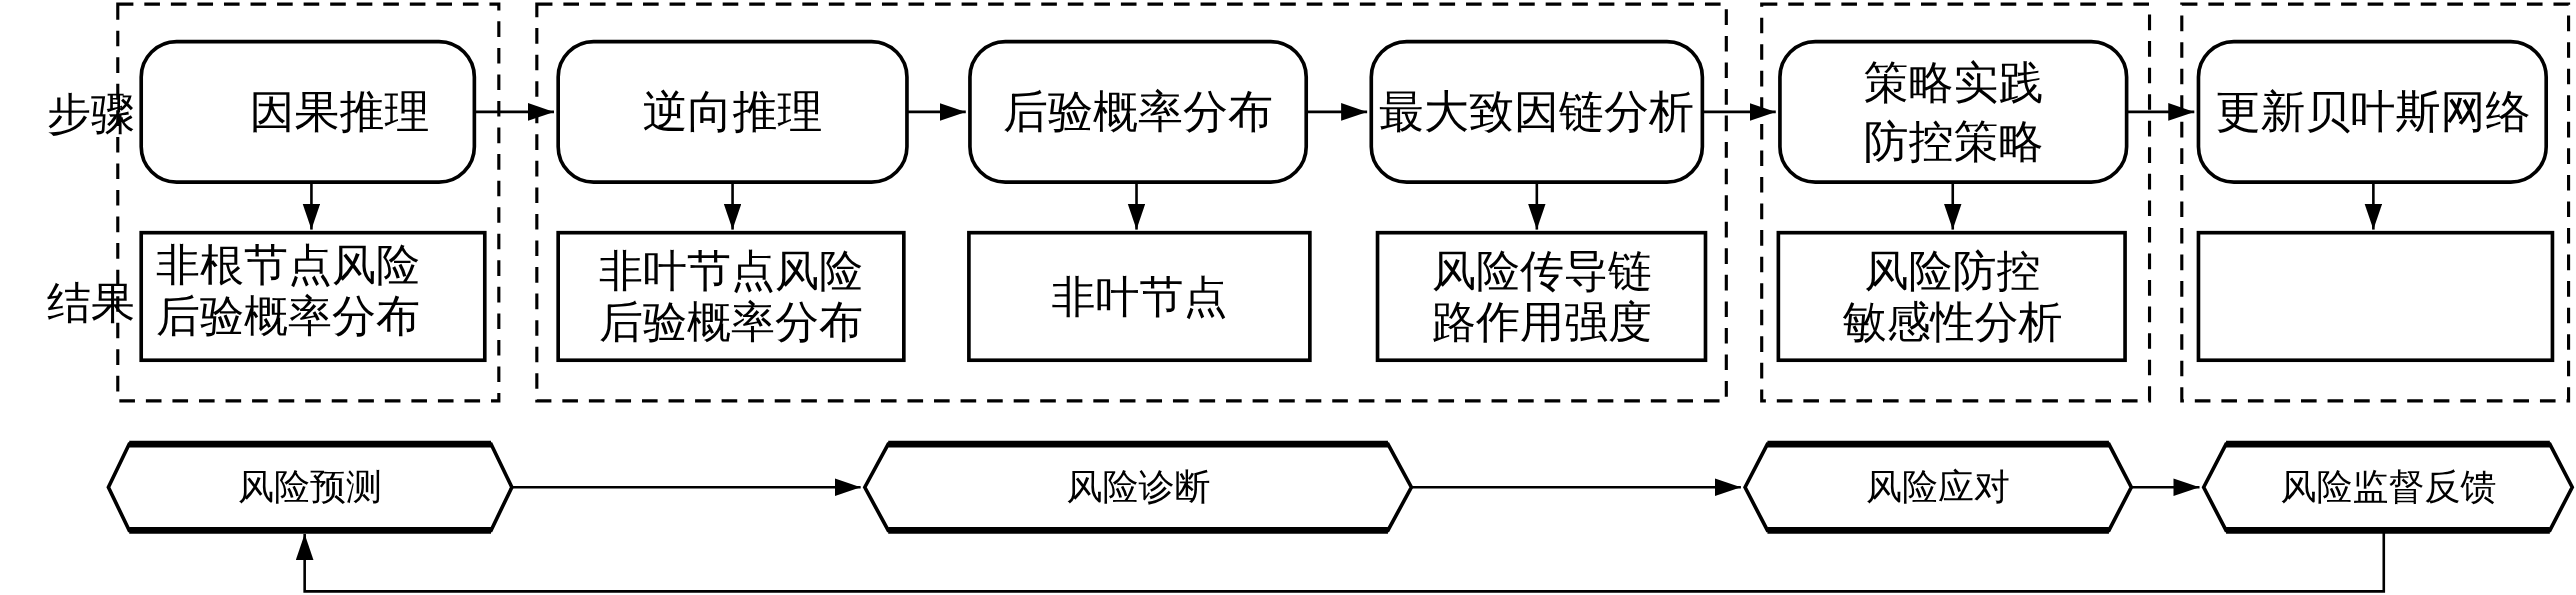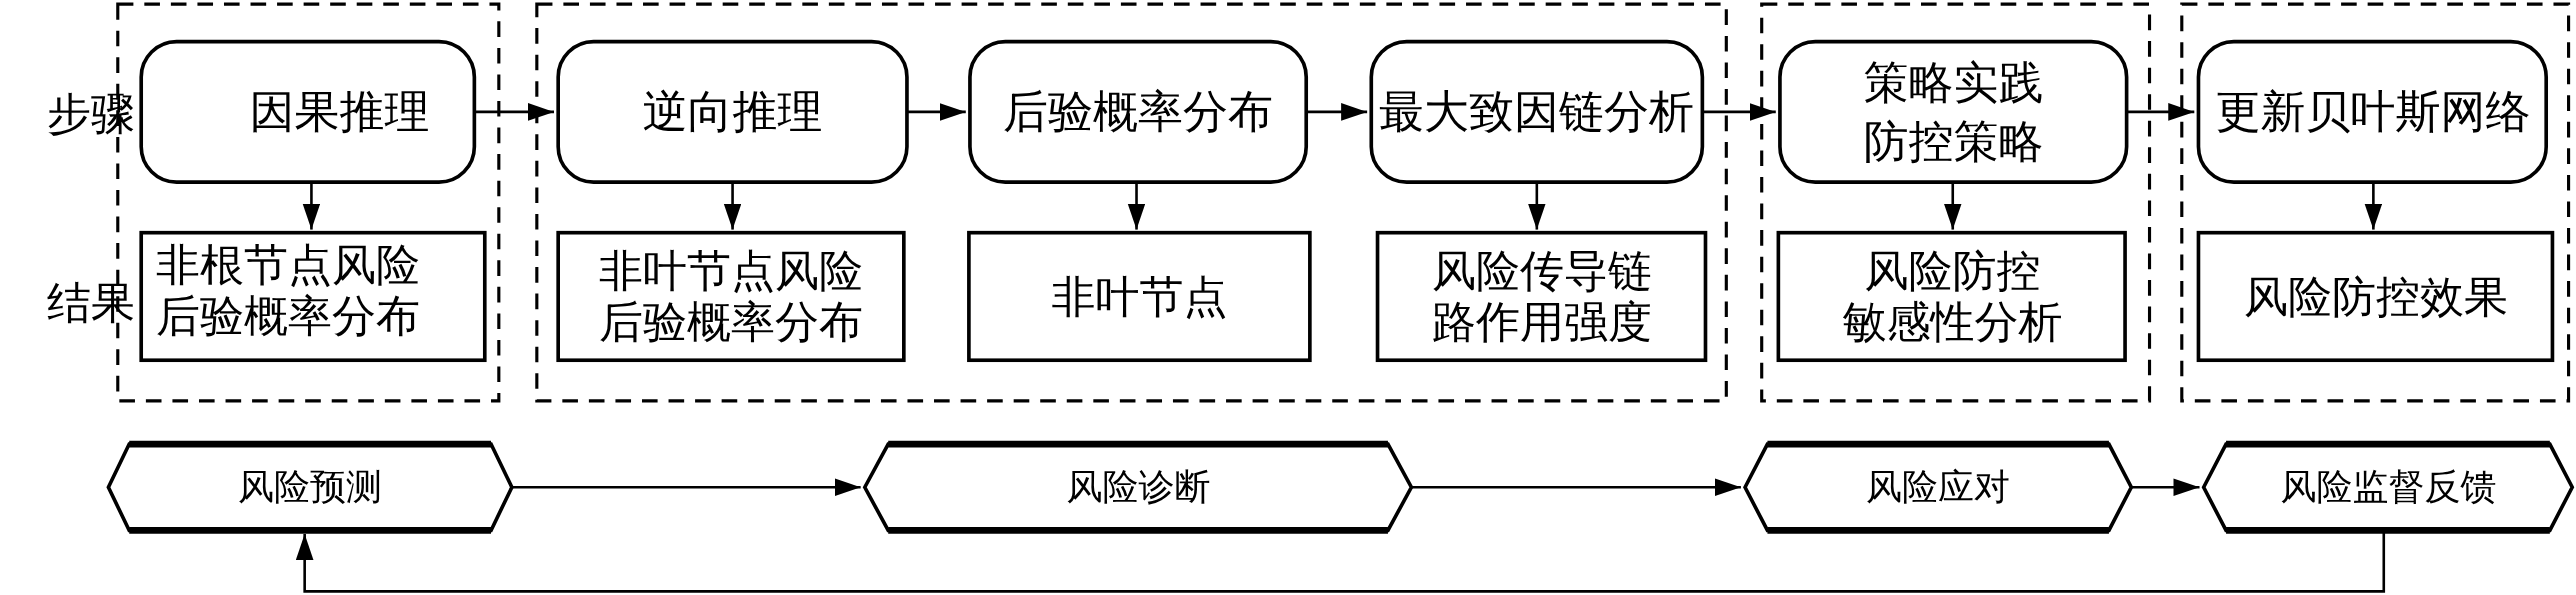--- a/index.html
+++ b/index.html
@@ -134,23 +134,20 @@
     <span>非叶节点</span>
   </div>
   <div class="txt result-txt" style="left:1378px;top:233px;width:328px;height:128px;">
     <span>风险传导链</span>
     <span>路作用强度</span>
   </div>
   <div class="txt result-txt" style="left:1779px;top:233px;width:347px;height:128px;">
     <span>风险防控</span>
     <span>敏感性分析</span>
   </div>
-  <div class="txt result-txt" style="left:2199px;top:233px;width:354px;height:128px;">
-    <span>风险防控效果</span>
-  </div>
 
   <div class="txt hex-txt" style="left:108px;top:444px;width:404px;height:86px;">
     <span>风险预测</span>
   </div>
   <div class="txt hex-txt" style="left:865px;top:444px;width:547px;height:86px;">
     <span>风险诊断</span>
   </div>
   <div class="txt hex-txt" style="left:1745px;top:444px;width:386px;height:86px;">
     <span>风险应对</span>
   </div>

